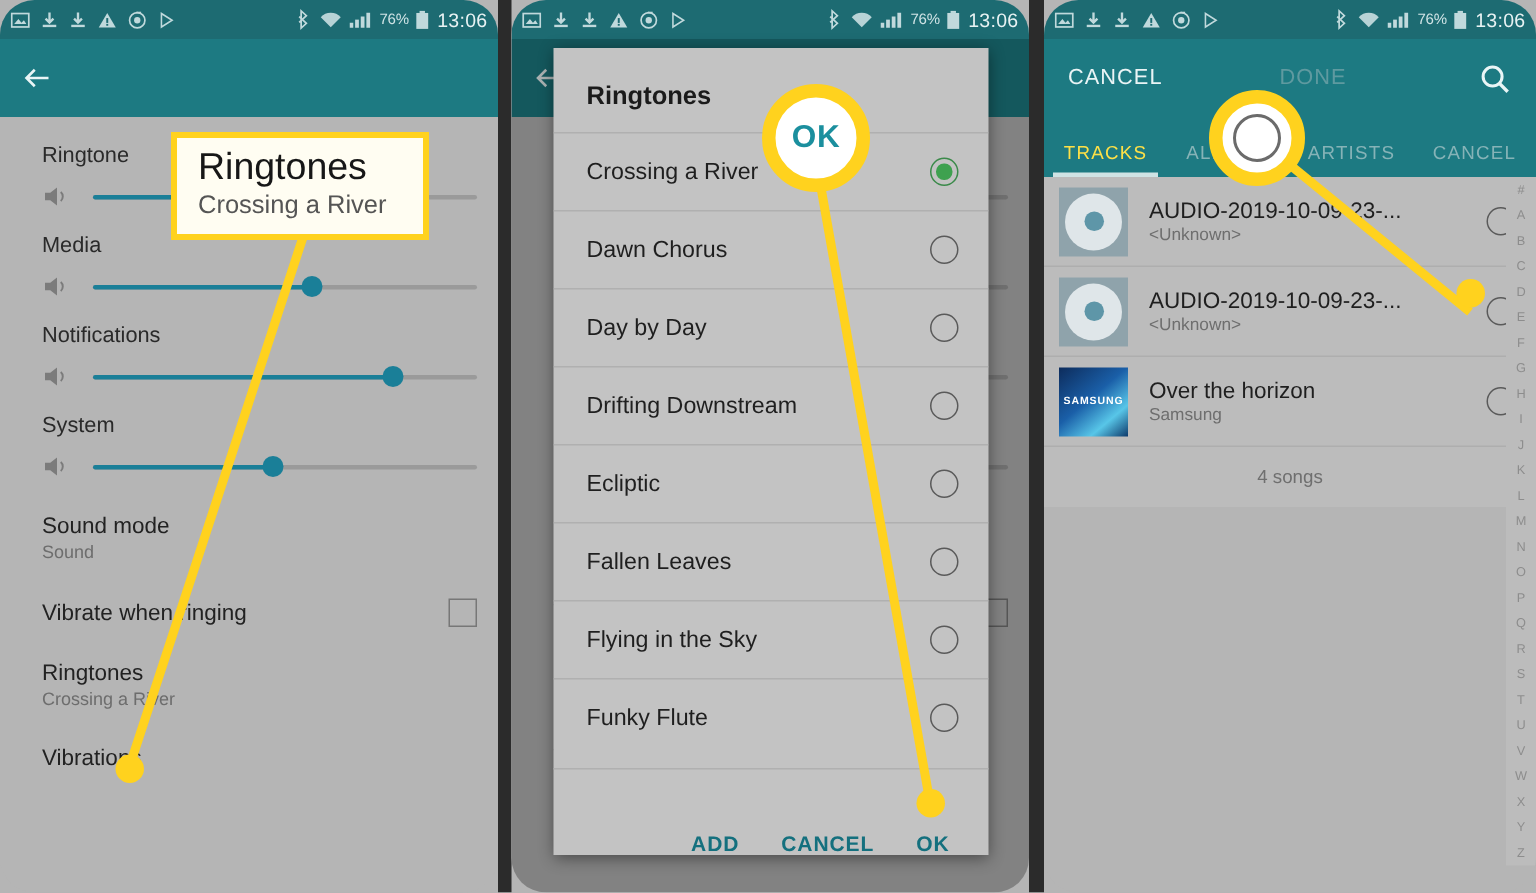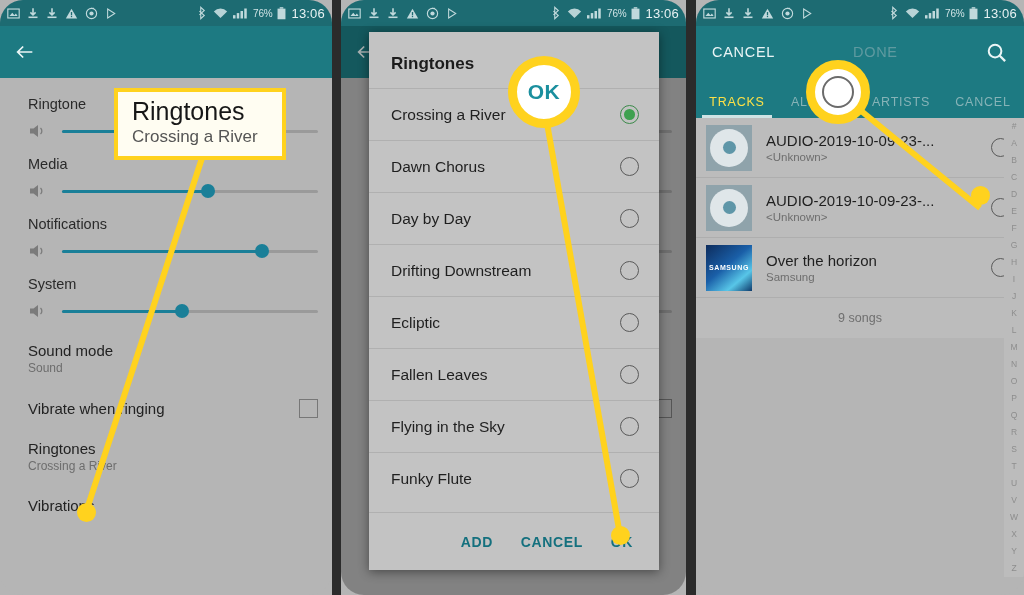--- a/index.html
+++ b/index.html
@@ -69,21 +69,21 @@
   .dlg-list { flex: 1; overflow: hidden; }
   .dlg-row {
     height: 52px; display: flex; align-items: center;
     padding: 0 20px 0 22px; border-top: 1px solid #b0b0b0;
   }
   .dlg-row .rt-name { flex: 1; font-size: 15.5px; color: #1f1f1f; }
   .radio { width: 19px; height: 19px; border-radius: 50%; border: 1.6px solid #5a5a5a; flex: none; position: relative; }
   .radio.sel { border-color: #3b8a4a; }
   .radio.sel::after { content:""; position:absolute; inset: 3.2px; border-radius: 50%; background: #3ea14f; }
   .dlg-actions {
-    border-top: 1px solid #b0b0b0; height: 58px; display: flex; align-items: center;
+    border-top: 1px solid #b0b0b0; height: 58px; display: flex; align-items: flex-end;
     justify-content: flex-end; gap: 28px; padding: 0 26px;
   }
   .dlg-actions span { color: #14707e; font-size: 14px; font-weight: bold; letter-spacing: .6px; }
 
   
   .p3-bar { height: 52px; background: #1d7a82; display: flex; align-items: center; padding: 0 16px; }
   .p3-cancel { color: #e9f4f5; font-size: 14.5px; letter-spacing: .7px; }
   .p3-done { color: #5f9aa0; font-size: 14.5px; letter-spacing: .7px; margin-left: 78px; }
   .p3-search { margin-left: auto; width: 23px; height: 23px; color: #eaf5f6; }
   .p3-tabs { height: 40px; background: #1d7a82; display: flex; align-items: flex-end; }
@@ -584,21 +584,21 @@
       <div class="trk">
         <span class="art samsung">
             <span class="sm">SAMSUNG</span>
           </span>
         <span class="trk-text">
           <span class="trk-title" style="display:block">Over the horizon</span>
           <span class="trk-sub" style="display:block">Samsung</span>
         </span>
         <span class="radio"></span>
       </div>
-      <div class="songs-count">9 songs</div>
+      <div class="songs-count">4 songs</div>
     </div>
 
     <div class="alpha" id="alpha-index">
         <div>#</div>
         <div>A</div>
         <div>B</div>
         <div>C</div>
         <div>D</div>
         <div>E</div>
         <div>F</div>

